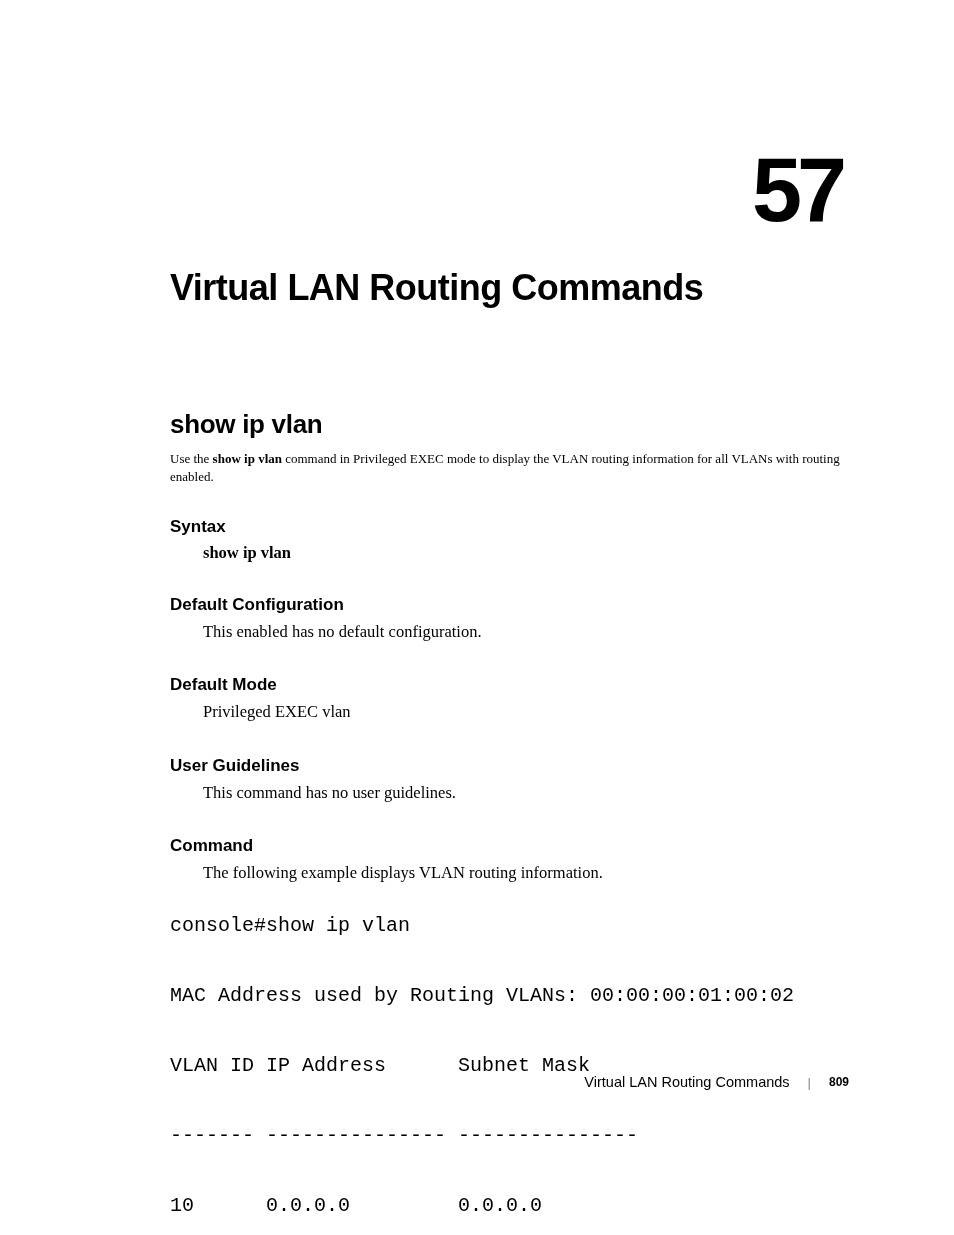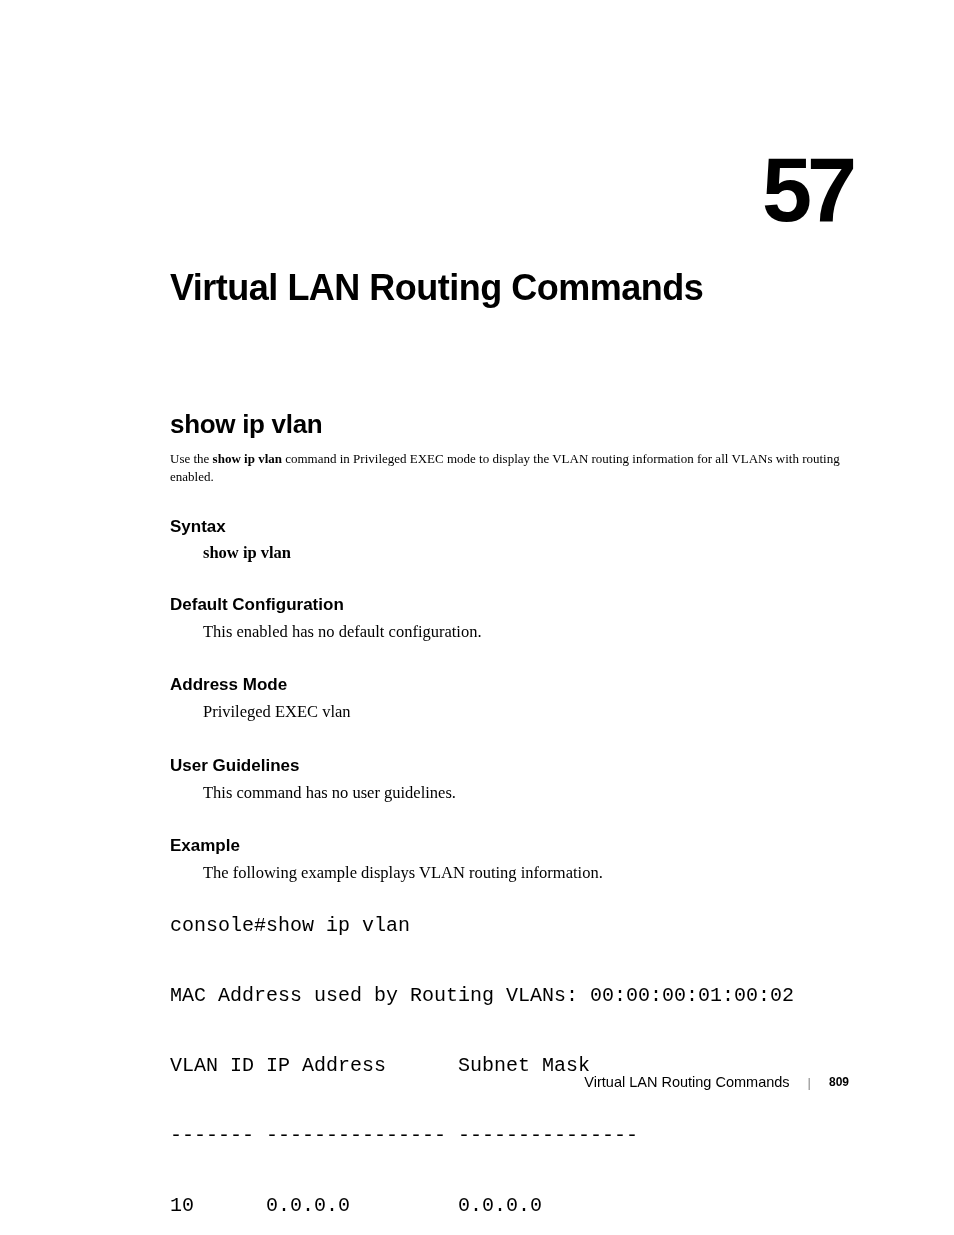--- a/index.html
+++ b/index.html
@@ -12,21 +12,21 @@
       height: 1235px;
       background: #ffffff;
       font-family: Georgia, 'Times New Roman', serif;
       color: #000000;
       position: relative;
       padding: 145px 105px 80px 170px;
     }
     .chapter-number {
       position: absolute;
       top: 145px;
-      right: 102px;
+      right: 112px;
       font-family: 'Arial Black', Arial, sans-serif;
       font-size: 90px;
       font-weight: 900;
       letter-spacing: -5px;
       line-height: 1;
     }
     .chapter-title {
       font-family: Arial, Helvetica, sans-serif;
       font-weight: bold;
       font-size: 36px;
@@ -107,27 +107,27 @@
 <p class="body-text">
   <span>Use the </span><span class="bold">show ip vlan</span><span> command in Privileged EXEC mode to display the VLAN routing information for all VLANs with routing enabled.</span>
 </p>
 
 <div class="subheading">Syntax</div>
 <div class="syntax-cmd">show ip vlan</div>
 
 <div class="subheading">Default Configuration</div>
 <div class="sub-body">This enabled has no default configuration.</div>
 
-<div class="subheading">Address Mode</div>
+<div class="subheading">Default Mode</div>
 <div class="sub-body">Privileged EXEC vlan</div>
 
 <div class="subheading">User Guidelines</div>
 <div class="sub-body">This command has no user guidelines.</div>
 
-<div class="subheading">Example</div>
+<div class="subheading">Command</div>
 <div class="sub-body">The following example displays VLAN routing information.</div>
 
 <div class="code-block">console#show ip vlan
 
 MAC Address used by Routing VLANs: 00:00:00:01:00:02
 
 VLAN ID IP Address      Subnet Mask
 
 ------- --------------- ---------------
 

